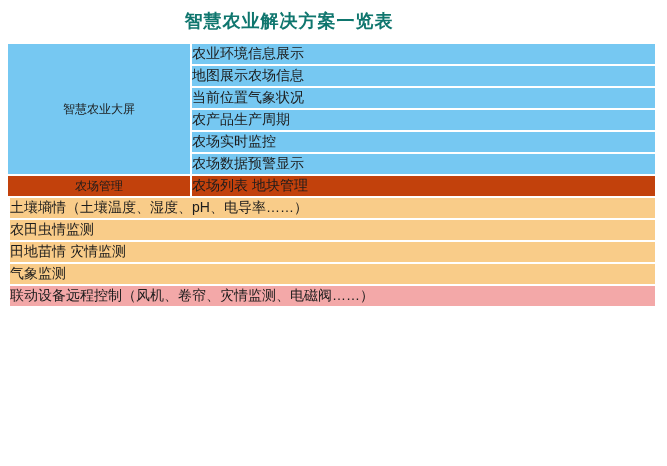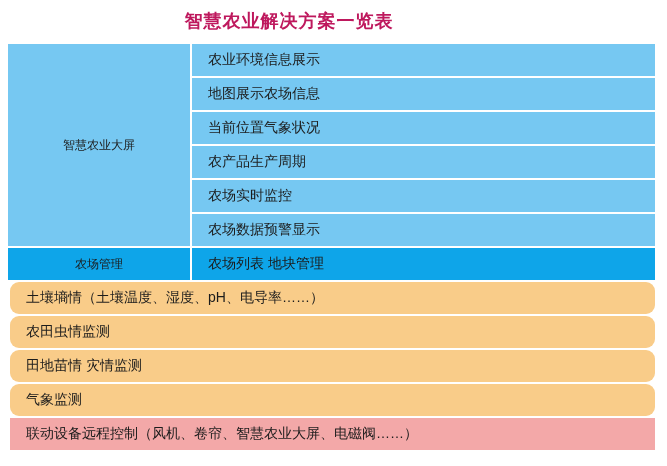--- a/index.html
+++ b/index.html
@@ -20,21 +20,21 @@
     background: #ffffff;
   }
   .title {
     position: absolute;
     left: 0;
     top: 9px;
     width: 578px;
     text-align: center;
     font-size: 18px;
     font-weight: bold;
-    color: #be185d;
+    color: #0f766e;
     letter-spacing: 1px;
     line-height: 24px;
   }
   .table {
     position: absolute;
     left: 8px;
     top: 44px;
     width: 647px;
   }
   .section {
@@ -57,35 +57,34 @@
     box-sizing: border-box;
     padding: 0 4px;
   }
   .rows-cell {
     flex: 1 1 auto;
     display: flex;
     flex-direction: column;
     margin-left: 2px;
   }
   .row-item {
-    height: 32px;
+    height: 20px;
     display: flex;
     align-items: center;
     font-size: 14px;
     color: #1c1c1c;
-    padding-left: 16px;
     box-sizing: border-box;
     margin-bottom: 2px;
   }
   .rows-cell .row-item:last-child { margin-bottom: 0; }
 
   
   .c-blue   { background: #76c8f2; }
-  .c-green  { background: #0ea5e9; }
-  .c-orange { background: #f9cc89; border-radius: 9px; }
+  .c-green  { background: #c2410c; }
+  .c-orange { background: #f9cc89; }
   .c-pink   { background: #f3a8a8; }
 </style>
 </head>
 <body>
 
 <div id="page">
 
   <div class="title">智慧农业解决方案一览表</div>
 
   <div class="table">
@@ -113,18 +112,18 @@
       <div class="rows-cell">
         <div class="row-item c-orange">土壤墒情（土壤温度、湿度、pH、电导率……）</div>
         <div class="row-item c-orange">农田虫情监测</div>
         <div class="row-item c-orange">田地苗情 灾情监测</div>
         <div class="row-item c-orange">气象监测</div>
       </div>
     </div>
 
     <div class="section">
       <div class="rows-cell">
-        <div class="row-item c-pink">联动设备远程控制（风机、卷帘、智慧农业大屏、电磁阀……）</div>
+        <div class="row-item c-pink">联动设备远程控制（风机、卷帘、灾情监测、电磁阀……）</div>
       </div>
     </div>
 
   </div>
 </div>
 
 </body></html>

